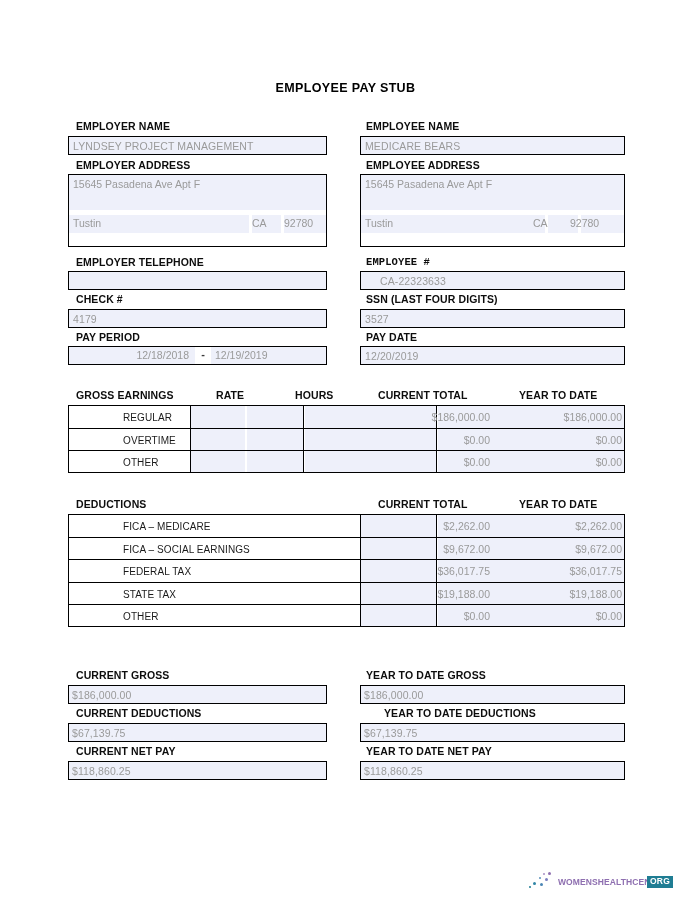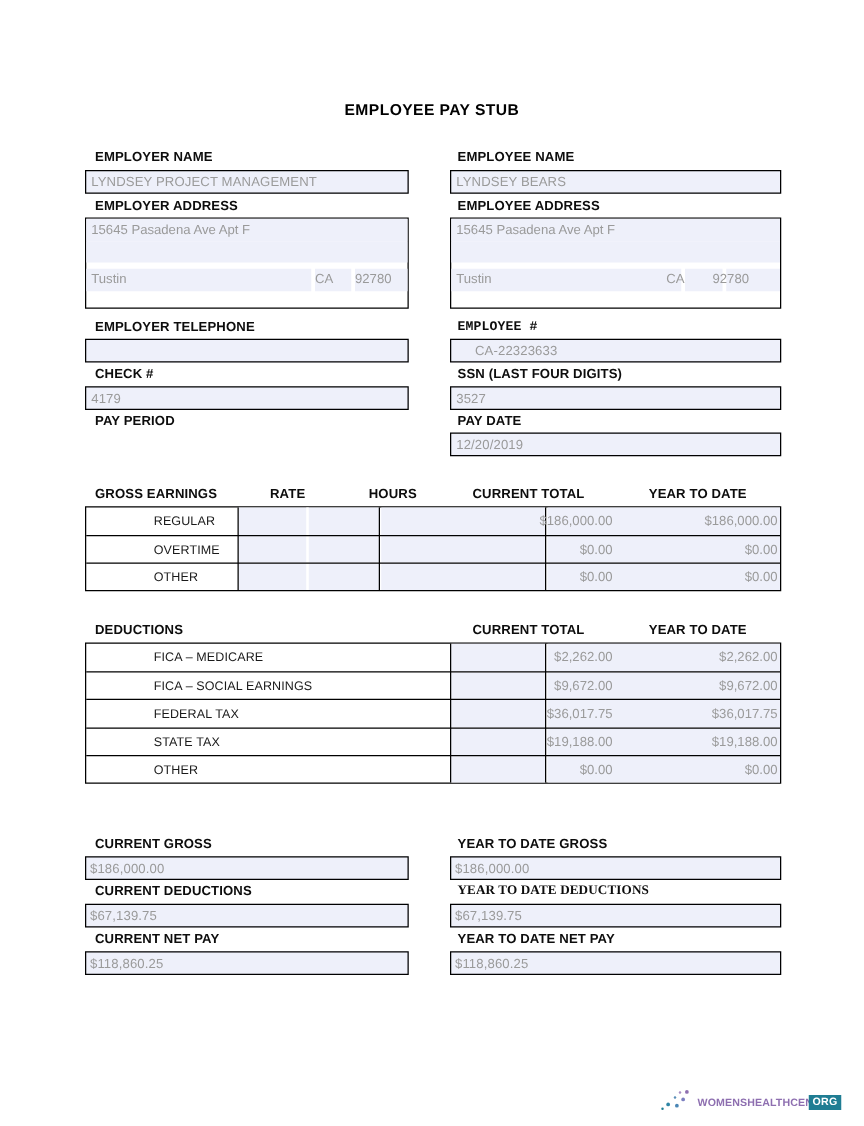--- a/index.html
+++ b/index.html
@@ -212,24 +212,29 @@
 
   <div class="fld-label" style="left:76px; top:256px;">EMPLOYER TELEPHONE</div>
   <div class="fld-box empty" style="left:68px; top:271px; width:259px; height:19px;"></div>
   <div class="fld-val" style="left:73px; top:275px;"></div>
 
   <div class="fld-label" style="left:76px; top:293px;">CHECK #</div>
   <div class="fld-box" style="left:68px; top:309px; width:259px; height:19px;"></div>
   <div class="fld-val" style="left:73px; top:313px;">4179</div>
 
   <div class="fld-label" style="left:76px; top:331px;">PAY PERIOD</div>
+  <div class="pp-box" style="left:68px; top:346px; width:259px; height:19px;">
+    <div class="pp-seg" style="left:0px; top:0px; width:126px; height:17px; padding-right:6px;">12/18/2018</div>
+    <div class="pp-dash" style="left:126px; top:1px; width:16px;">-</div>
+    <div class="pp-seg" style="left:142px; top:0px; width:115px; height:17px; padding-left:4px; text-align:left;">12/19/2019</div>
+  </div>
 
   <div class="fld-label" style="left:366px; top:120px;">EMPLOYEE NAME</div>
   <div class="fld-box" style="left:360px; top:136px; width:265px; height:19px;"></div>
-  <div class="fld-val" style="left:365px; top:140px;">LYNDSEY BEARS</div>
+  <div class="fld-val" style="left:365px; top:140px;">MEDICARE BEARS</div>
 
   <div class="fld-label" style="left:366px; top:159px;">EMPLOYEE ADDRESS</div>
   <div class="addr-box" style="left:360px; top:174px; width:265px; height:73px;">
     <div class="addr-line" style="left:0px; top:0px; width:263px; height:18px;"></div>
     <div class="addr-line" style="left:0px; top:18px; width:263px; height:17px;"></div>
     <div class="addr-line" style="left:0px; top:40px; width:184px; height:18px;"></div>
     <div class="addr-line" style="left:187px; top:40px; width:30px; height:18px;"></div>
     <div class="addr-line" style="left:220px; top:40px; width:43px; height:18px;"></div>
   </div>
   <div class="addr-text" style="left:365px; top:178px;">15645 Pasadena Ave Apt F</div>
@@ -345,21 +350,21 @@
   <div class="fld-val" style="left:72px; top:727px;">$67,139.75</div>
 
   <div class="fld-label" style="left:76px; top:745px;">CURRENT NET PAY</div>
   <div class="fld-box" style="left:68px; top:761px; width:259px; height:19px;"></div>
   <div class="fld-val" style="left:72px; top:765px;">$118,860.25</div>
 
   <div class="fld-label" style="left:366px; top:669px;">YEAR TO DATE GROSS</div>
   <div class="fld-box" style="left:360px; top:685px; width:265px; height:19px;"></div>
   <div class="fld-val" style="left:364px; top:689px;">$186,000.00</div>
 
-  <div class="fld-label" style="left:366px; top:707px;font-family:Liberation Serif, serif;">YEAR TO DATE DEDUCTIONS</div>
+  <div class="fld-label" style="left:384px; top:707px;">YEAR TO DATE DEDUCTIONS</div>
   <div class="fld-box" style="left:360px; top:723px; width:265px; height:19px;"></div>
   <div class="fld-val" style="left:364px; top:727px;">$67,139.75</div>
 
   <div class="fld-label" style="left:366px; top:745px;">YEAR TO DATE NET PAY</div>
   <div class="fld-box" style="left:360px; top:761px; width:265px; height:19px;"></div>
   <div class="fld-val" style="left:364px; top:765px;">$118,860.25</div>
 
   <div class="logo">
     <span class="dot" style="left:16px; top:1px;  width:2px; height:2px; background:#a98fc4;"></span>
     <span class="dot" style="left:21px; top:0px;  width:3px; height:3px; background:#8e6fb0;"></span>

